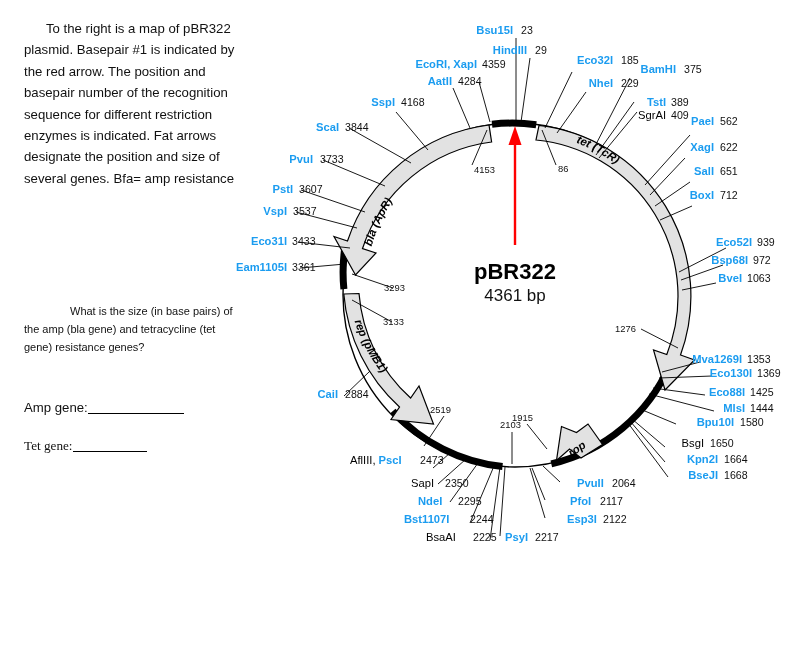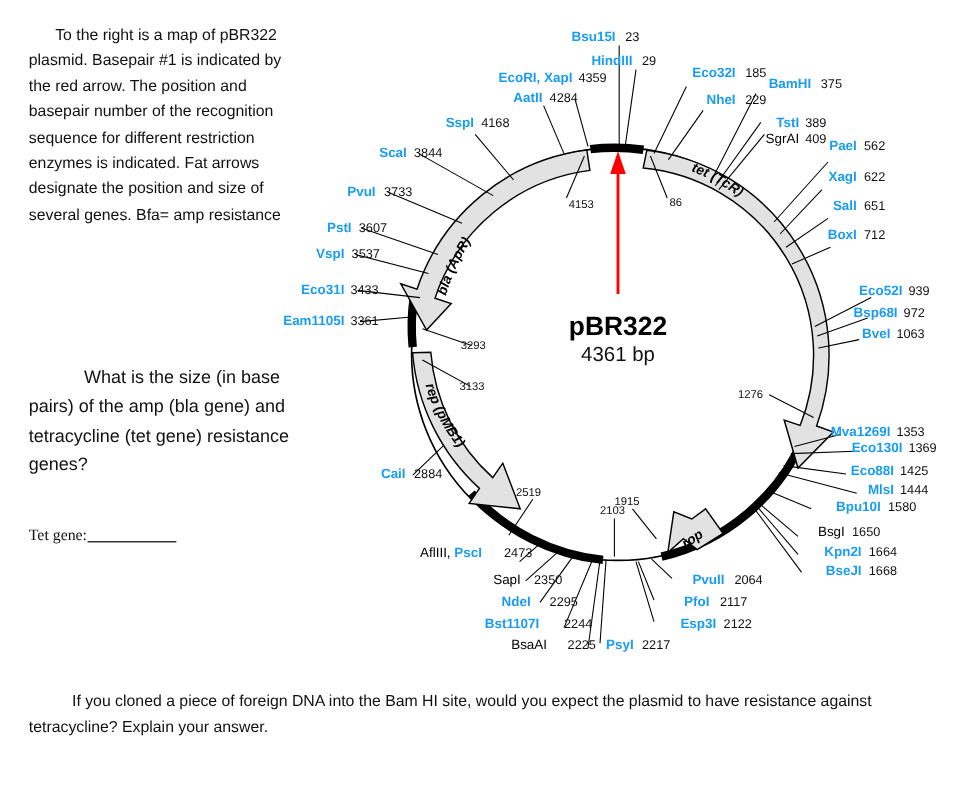--- a/index.html
+++ b/index.html
@@ -12,21 +12,21 @@
 
   .intro-text{
     position:absolute;left:24px;top:18px;width:228px;
     font-size:13.2px;line-height:1.62;color:#111;
     font-family:"Liberation Sans", sans-serif;
   }
   .intro-text .indent{display:inline-block;width:22px;}
 
   .question-text{
     position:absolute;left:24px;top:303px;width:222px;
-    font-size:15px;line-height:1.62;color:#111;
+    font-size:11px;line-height:1.62;color:#111;
   }
   .question-text .indent{display:inline-block;width:46px;}
 
   .blank-line{
     position:absolute;left:24px;font-size:13.2px;color:#111;white-space:nowrap;
   }
   .blank-line .rule{
     display:inline-block;border-bottom:1px solid #000;vertical-align:-2px;
   }
   #amp-blank{top:400px;}
@@ -52,24 +52,24 @@
 </style>
 </head>
 <body>
 
 <div id="root">
 
   <div class="intro-text"><span class="indent"></span><span>To the right is a map of pBR322 plasmid.   Basepair #1 is indicated by the red arrow. The position and basepair number of the recognition sequence for different restriction enzymes is indicated.  Fat arrows designate the position and size of several genes. Bfa= amp resistance</span></div>
 
   <div class="question-text"><span class="indent"></span><span>What is the size (in base pairs) of the amp (bla gene)  and tetracycline (tet gene) resistance genes?</span></div>
 
+  <div class="blank-line" id="amp-blank"><span>Amp gene:</span><span class="rule"></span></div>
 
   <div class="blank-line" id="tet-blank"><span>Tet gene:</span><span class="rule"></span></div>
 
-  <div class="footer-text"><span class="indent"></span><span>If you cloned a piece of foreign DNA into the Bam HI site, would you expect the plasmid to have resistance against tetracycline?  Explain your answer.</span></div>
 
   <svg id="map" viewBox="0 0 798 671">
 
     <g>
       <circle cx="515" cy="295" r="172" fill="none" stroke="#000" stroke-width="1.4"></circle>
 
       <path d="M 492.0 124.3 A 172 172 0 0 1 536.2 124.8" fill="none" stroke="#000" stroke-width="7"></path>
 
       <path d="M 670.2 364.0 A 172 172 0 0 1 551.3 463.9" fill="none" stroke="#000" stroke-width="7"></path>
 

